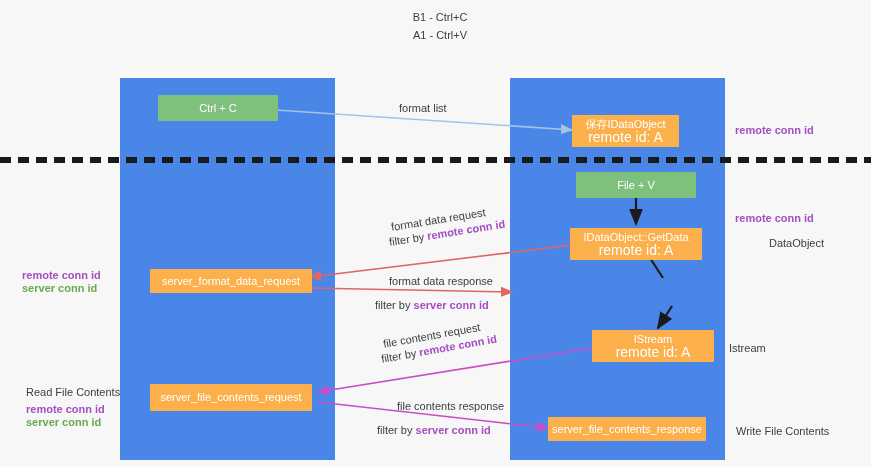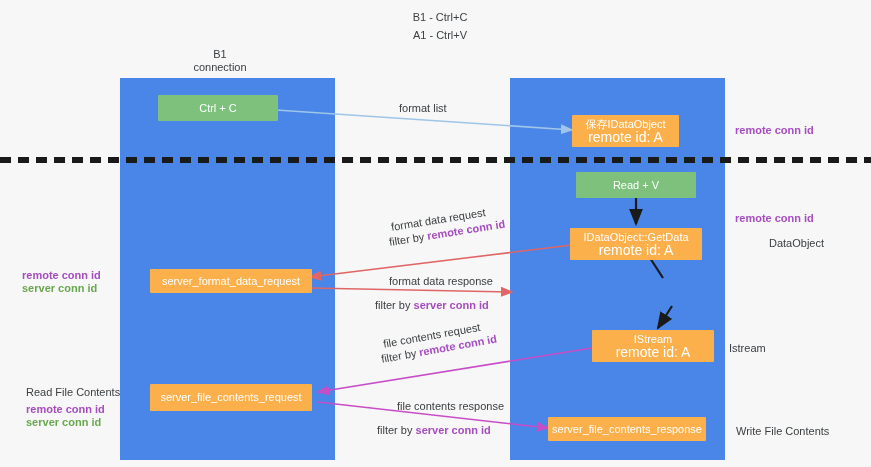--- a/index.html
+++ b/index.html
@@ -81,22 +81,20 @@
   .rot-req2 { transform: rotate(-10deg); transform-origin: left top; }
 </style>
 </head>
 <body>
 
 <div id="canvas">
 
   <div class="diagram-title" style="left:330px; top:8px; width:220px;">B1 - Ctrl+C
 A1 - Ctrl+V</div>
 
-  <div class="lane-title" style="left:140px; top:48px; width:160px;">B1
-connection</div>
 
   <div class="lane" style="left:120px; top:78px; width:215px; height:382px;"></div>
   <div class="lane" style="left:510px; top:78px; width:215px; height:382px;"></div>
 
   <svg class="overlay">
     <defs>
       <marker id="ah-blue" markerWidth="9" markerHeight="9" refX="7" refY="3.2" orient="auto">
         <path d="M0,0 L8,3.2 L0,6.4 z" fill="#9fc5e8"></path>
       </marker>
       <marker id="ah-red" markerWidth="9" markerHeight="9" refX="7" refY="3.2" orient="auto">
@@ -132,21 +130,21 @@
   <div class="node green" style="left:158px; top:95px; width:120px; height:26px;">
     <span>Ctrl + C</span>
   </div>
 
   <div class="node orange" style="left:572px; top:115px; width:107px; height:32px;">
     <span>保存IDataObject</span>
     <span class="ln2">remote id: A</span>
   </div>
 
   <div class="node green" style="left:576px; top:172px; width:120px; height:26px;">
-    <span>Read + V</span>
+    <span>File + V</span>
   </div>
 
   <div class="node orange" style="left:570px; top:228px; width:132px; height:32px;">
     <span>IDataObject::GetData</span>
     <span class="ln2">remote id: A</span>
   </div>
 
   <div class="node orange" style="left:150px; top:269px; width:162px; height:24px;">
     <span>server_format_data_request</span>
   </div>

